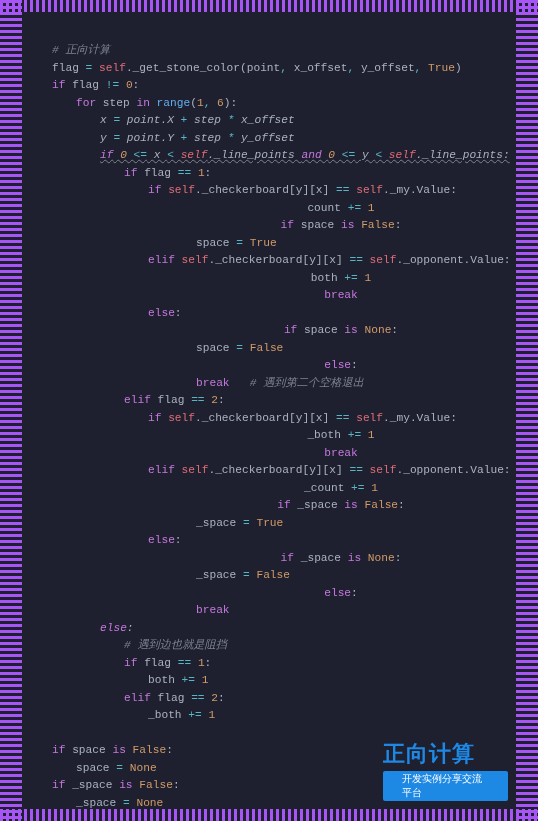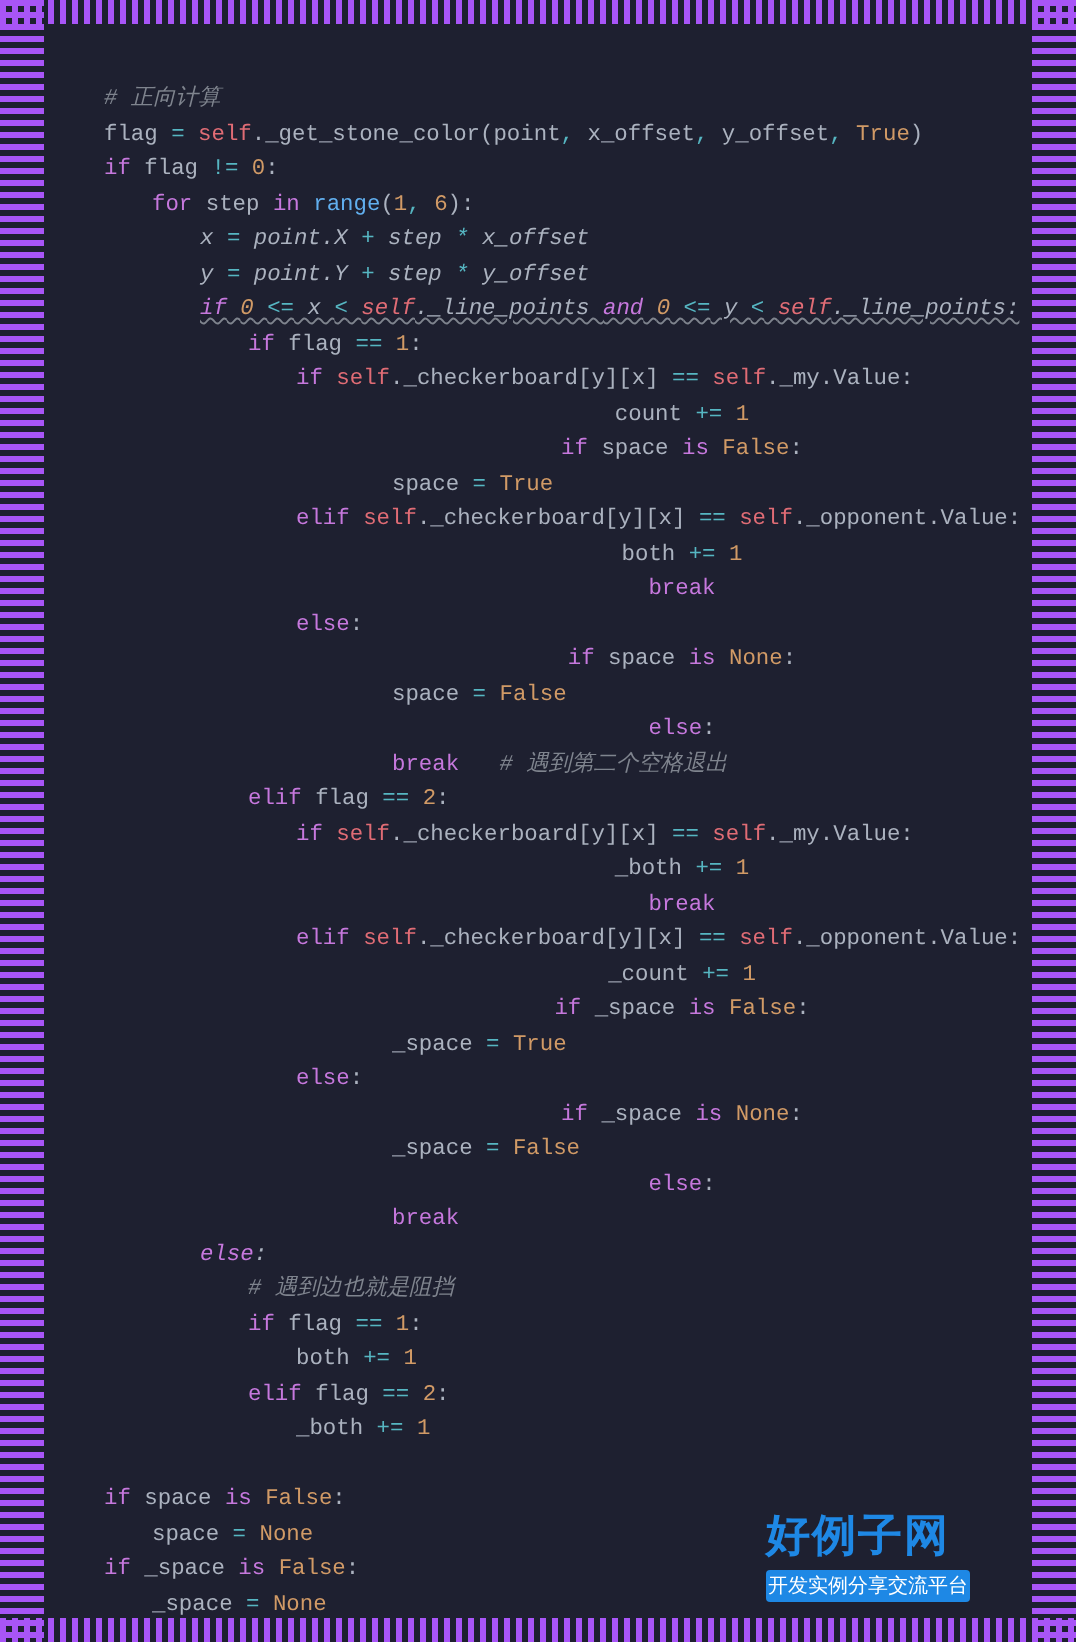--- a/index.html
+++ b/index.html
@@ -72,36 +72,36 @@
   font-size: 22px;
   font-weight: bold;
   font-family: 'Microsoft YaHei', sans-serif;
   letter-spacing: 1px;
 }
 .watermark-sub {
   background: #1e88e5;
   color: #fff;
   font-size: 10px;
   font-family: 'Microsoft YaHei', sans-serif;
-  padding: 1px 1px;
+  padding: 1px 19px;
   margin-top: 2px;
   border-radius: 2px;
   display: inline-block;
 }
 .line { display: block; min-height: 17.5px; }
 .i1{padding-left:24px;}.i2{padding-left:48px;}.i3{padding-left:72px;font-style:italic;}
 .i4{padding-left:96px;}.i5{padding-left:120px;}.i6{padding-left:144px;text-align:center;}
 .i7{padding-left:168px;}
 </style>
 </head>
 <body>
 
 <div class="border-pattern vert left"></div>
 <div class="border-pattern vert right"></div>
 <div class="border-pattern horz top"></div>
 <div class="border-pattern horz bottom"></div>
 
 <div class="code-area" id="code"><span class="line i1"><span class="cmt"># 正向计算</span></span><span class="line i1"><span class="txt">flag </span><span class="op">=</span><span class="txt"> </span><span class="self">self</span><span class="txt">._get_stone_color(point</span><span class="op">,</span><span class="txt"> x_offset</span><span class="op">,</span><span class="txt"> y_offset</span><span class="op">,</span><span class="txt"> </span><span class="bool">True</span><span class="txt">)</span></span><span class="line i1"><span class="kw">if</span><span class="txt"> flag </span><span class="op">!=</span><span class="txt"> </span><span class="num">0</span><span class="txt">:</span></span><span class="line i2"><span class="kw">for</span><span class="txt"> step </span><span class="kw">in</span><span class="txt"> </span><span class="fn">range</span><span class="txt">(</span><span class="num">1</span><span class="op">,</span><span class="txt"> </span><span class="num">6</span><span class="txt">):</span></span><span class="line i3"><span class="txt">x </span><span class="op">=</span><span class="txt"> point.X </span><span class="op">+</span><span class="txt"> step </span><span class="op">*</span><span class="txt"> x_offset</span></span><span class="line i3"><span class="txt">y </span><span class="op">=</span><span class="txt"> point.Y </span><span class="op">+</span><span class="txt"> step </span><span class="op">*</span><span class="txt"> y_offset</span></span><span class="line i3"><span class="kw wavy">if</span><span class="txt wavy"> </span><span class="num wavy">0</span><span class="txt wavy"> </span><span class="op wavy">&lt;=</span><span class="txt wavy"> x </span><span class="op wavy">&lt;</span><span class="txt wavy"> </span><span class="self wavy">self</span><span class="txt wavy">._line_points </span><span class="kw wavy">and</span><span class="txt wavy"> </span><span class="num wavy">0</span><span class="txt wavy"> </span><span class="op wavy">&lt;=</span><span class="txt wavy"> y </span><span class="op wavy">&lt;</span><span class="txt wavy"> </span><span class="self wavy">self</span><span class="txt wavy">._line_points:</span></span><span class="line i4"><span class="kw">if</span><span class="txt"> flag </span><span class="op">==</span><span class="txt"> </span><span class="num">1</span><span class="txt">:</span></span><span class="line i5"><span class="kw">if</span><span class="txt"> </span><span class="self">self</span><span class="txt">._checkerboard[y][x] </span><span class="op">==</span><span class="txt"> </span><span class="self">self</span><span class="txt">._my.Value:</span></span><span class="line i6"><span class="txt">count </span><span class="op">+=</span><span class="txt"> </span><span class="num">1</span></span><span class="line i6"><span class="kw">if</span><span class="txt"> space </span><span class="kw">is</span><span class="txt"> </span><span class="bool">False</span><span class="txt">:</span></span><span class="line i7"><span class="txt">space </span><span class="op">=</span><span class="txt"> </span><span class="bool">True</span></span><span class="line i5"><span class="kw">elif</span><span class="txt"> </span><span class="self">self</span><span class="txt">._checkerboard[y][x] </span><span class="op">==</span><span class="txt"> </span><span class="self">self</span><span class="txt">._opponent.Value:</span></span><span class="line i6"><span class="txt">both </span><span class="op">+=</span><span class="txt"> </span><span class="num">1</span></span><span class="line i6"><span class="kw">break</span></span><span class="line i5"><span class="kw">else</span><span class="txt">:</span></span><span class="line i6"><span class="kw">if</span><span class="txt"> space </span><span class="kw">is</span><span class="txt"> </span><span class="bool">None</span><span class="txt">:</span></span><span class="line i7"><span class="txt">space </span><span class="op">=</span><span class="txt"> </span><span class="bool">False</span></span><span class="line i6"><span class="kw">else</span><span class="txt">:</span></span><span class="line i7"><span class="kw">break</span><span class="txt">   </span><span class="cmt"># 遇到第二个空格退出</span></span><span class="line i4"><span class="kw">elif</span><span class="txt"> flag </span><span class="op">==</span><span class="txt"> </span><span class="num">2</span><span class="txt">:</span></span><span class="line i5"><span class="kw">if</span><span class="txt"> </span><span class="self">self</span><span class="txt">._checkerboard[y][x] </span><span class="op">==</span><span class="txt"> </span><span class="self">self</span><span class="txt">._my.Value:</span></span><span class="line i6"><span class="txt">_both </span><span class="op">+=</span><span class="txt"> </span><span class="num">1</span></span><span class="line i6"><span class="kw">break</span></span><span class="line i5"><span class="kw">elif</span><span class="txt"> </span><span class="self">self</span><span class="txt">._checkerboard[y][x] </span><span class="op">==</span><span class="txt"> </span><span class="self">self</span><span class="txt">._opponent.Value:</span></span><span class="line i6"><span class="txt">_count </span><span class="op">+=</span><span class="txt"> </span><span class="num">1</span></span><span class="line i6"><span class="kw">if</span><span class="txt"> _space </span><span class="kw">is</span><span class="txt"> </span><span class="bool">False</span><span class="txt">:</span></span><span class="line i7"><span class="txt">_space </span><span class="op">=</span><span class="txt"> </span><span class="bool">True</span></span><span class="line i5"><span class="kw">else</span><span class="txt">:</span></span><span class="line i6"><span class="kw">if</span><span class="txt"> _space </span><span class="kw">is</span><span class="txt"> </span><span class="bool">None</span><span class="txt">:</span></span><span class="line i7"><span class="txt">_space </span><span class="op">=</span><span class="txt"> </span><span class="bool">False</span></span><span class="line i6"><span class="kw">else</span><span class="txt">:</span></span><span class="line i7"><span class="kw">break</span></span><span class="line i3"><span class="kw">else</span><span class="txt">:</span></span><span class="line i4"><span class="cmt"># 遇到边也就是阻挡</span></span><span class="line i4"><span class="kw">if</span><span class="txt"> flag </span><span class="op">==</span><span class="txt"> </span><span class="num">1</span><span class="txt">:</span></span><span class="line i5"><span class="txt">both </span><span class="op">+=</span><span class="txt"> </span><span class="num">1</span></span><span class="line i4"><span class="kw">elif</span><span class="txt"> flag </span><span class="op">==</span><span class="txt"> </span><span class="num">2</span><span class="txt">:</span></span><span class="line i5"><span class="txt">_both </span><span class="op">+=</span><span class="txt"> </span><span class="num">1</span></span><span class="line i0"></span><span class="line i1"><span class="kw">if</span><span class="txt"> space </span><span class="kw">is</span><span class="txt"> </span><span class="bool">False</span><span class="txt">:</span></span><span class="line i2"><span class="txt">space </span><span class="op">=</span><span class="txt"> </span><span class="bool">None</span></span><span class="line i1"><span class="kw">if</span><span class="txt"> _space </span><span class="kw">is</span><span class="txt"> </span><span class="bool">False</span><span class="txt">:</span></span><span class="line i2"><span class="txt">_space </span><span class="op">=</span><span class="txt"> </span><span class="bool">None</span></span></div>
 
 <div class="watermark">
-  <div class="watermark-title">好例子网</div>
+  <div class="watermark-title">正向计算</div>
   <div class="watermark-sub">开发实例分享交流平台</div>
 </div>
 
 </body></html>

